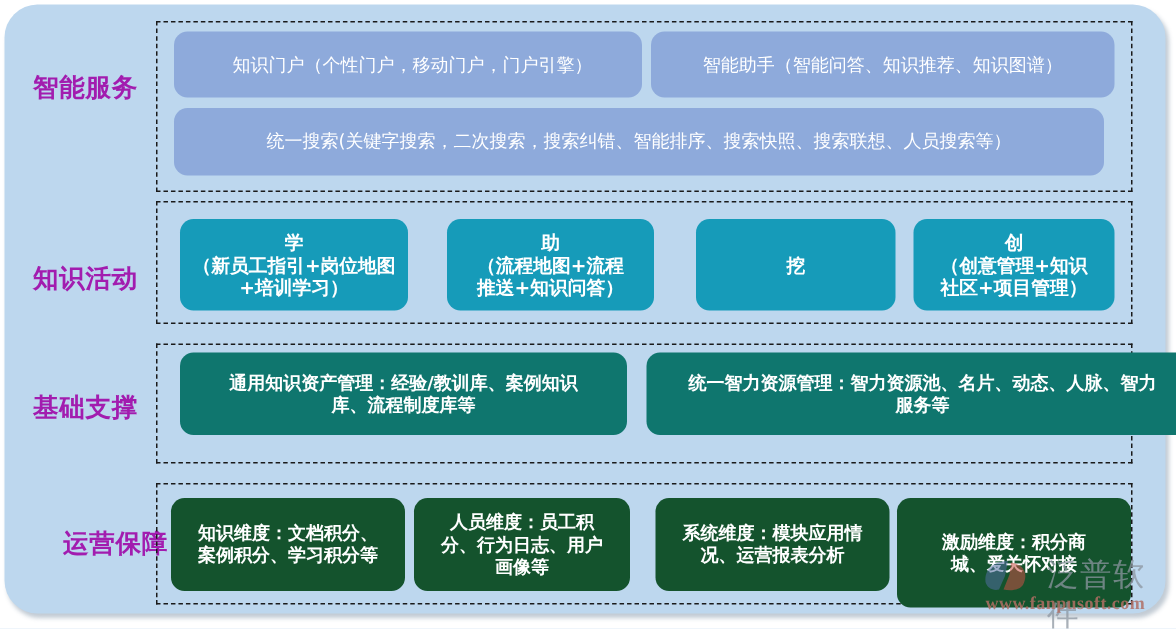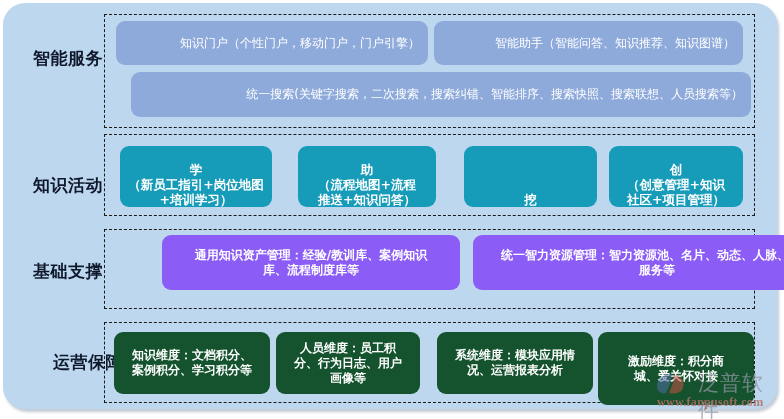--- a/index.html
+++ b/index.html
@@ -1,49 +1,49 @@
 <!DOCTYPE html>
 <html><head>
 <meta charset="utf-8">
 <style>
   html, body { margin:0; padding:0; background:#ffffff; }
   body { width:784px; height:419px; position:relative; overflow:hidden;
          font-family:"DejaVu Sans", "Liberation Sans", sans-serif; }
   .panel { position:absolute; left:3px; top:3px; width:774px; height:406px;
            background:#bdd7ee; border-radius:22px; box-shadow: 2px 3px 3px rgba(120,140,160,0.45); }
-  .row-label { position:absolute; left:25px; width:86px; text-align:center;
-               font-size:17px; font-weight:bold; color:#0f172a; letter-spacing:0.5px; }
+  .row-label { position:absolute; left:14px; width:86px; text-align:center;
+               font-size:17px; font-weight:bold; color:#a21caf; letter-spacing:0.5px; }
   .dash { position:absolute; left:104px; width:651px; border:1px dashed #1a1a1a; box-sizing:border-box; }
   .box { position:absolute; box-sizing:border-box; color:#ffffff; font-weight:bold;
-         display:flex; align-items:center; justify-content:flex-end; text-align:center;
+         display:flex; align-items:center; justify-content:center; text-align:center;
          border-radius:9px; font-size:12px; line-height:15px; padding:0 8px; }
   .b-svc { background:#8eaadb; font-weight:normal; }
   .b-act { background:#169bb9; font-size:12.5px; line-height:15px; }
-  .b-base { background:#8b5cf6;margin-left:42px; }
+  .b-base { background:#0f766e; }
   .b-ops { background:#14532d; }
   .wm-logo { position:absolute; left:648px; top:370px; width:130px; height:26px; }
   .wm-text { position:absolute; left:698px; top:369px; font-size:21px; color:rgba(140,150,160,0.75);
              letter-spacing:1px; font-family:"DejaVu Sans", sans-serif; }
   .wm-url { position:absolute; left:657px; top:395px; font-size:12px; color:rgba(176,110,100,0.85);
             font-family:Liberation Serif, serif; font-weight:bold; letter-spacing:0.3px; }
 </style>
 </head>
 <body>
 
 <div class="panel"></div>
 
 <div class="row-label" style="top:47px;">智能服务</div>
 <div class="dash" style="top:14px; height:114px;"></div>
-<div class="box b-svc" style="left:116px; top:21px; width:312px; height:44px; justify-content:flex-end; padding-left:14px;">
+<div class="box b-svc" style="left:116px; top:21px; width:312px; height:44px; justify-content:center; padding-left:14px;">
   <span>知识门户（个性门户，移动门户，门户引擎）</span>
 </div>
 <div class="box b-svc" style="left:434px; top:21px; width:309px; height:44px;">
   <span>智能助手（智能问答、知识推荐、知识图谱）</span>
 </div>
-<div class="box b-svc" style="left:116px; top:72px; width:620px; height:45px;margin-left:15px;">
+<div class="box b-svc" style="left:116px; top:72px; width:620px; height:45px;">
   <span>统一搜索(关键字搜索，二次搜索，搜索纠错、智能排序、搜索快照、搜索联想、人员搜索等）</span>
 </div>
 
 <div class="row-label" style="top:174px;">知识活动</div>
 <div class="dash" style="top:134px; height:82px;"></div>
 <div class="box b-act" style="left:120px; top:146px; width:152px; height:61px; flex-direction:column;">
   <span>学</span>
   <span>（新员工指引+岗位地图+培训学习）</span>
 </div>
 <div class="box b-act" style="left:298px; top:146px; width:138px; height:61px; flex-direction:column; padding:0 14px;">

